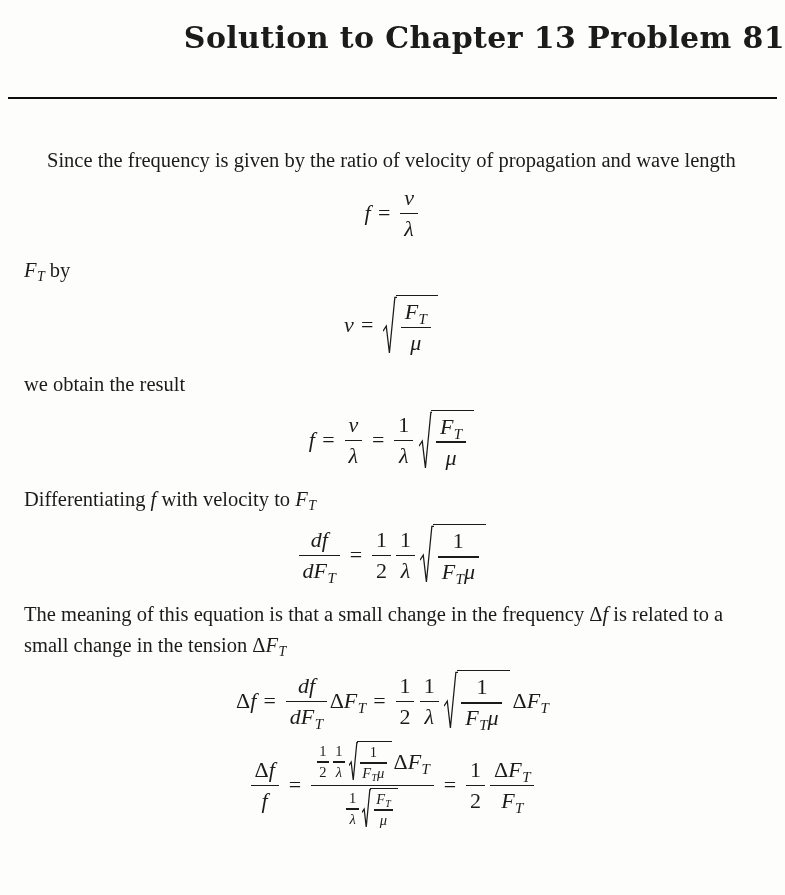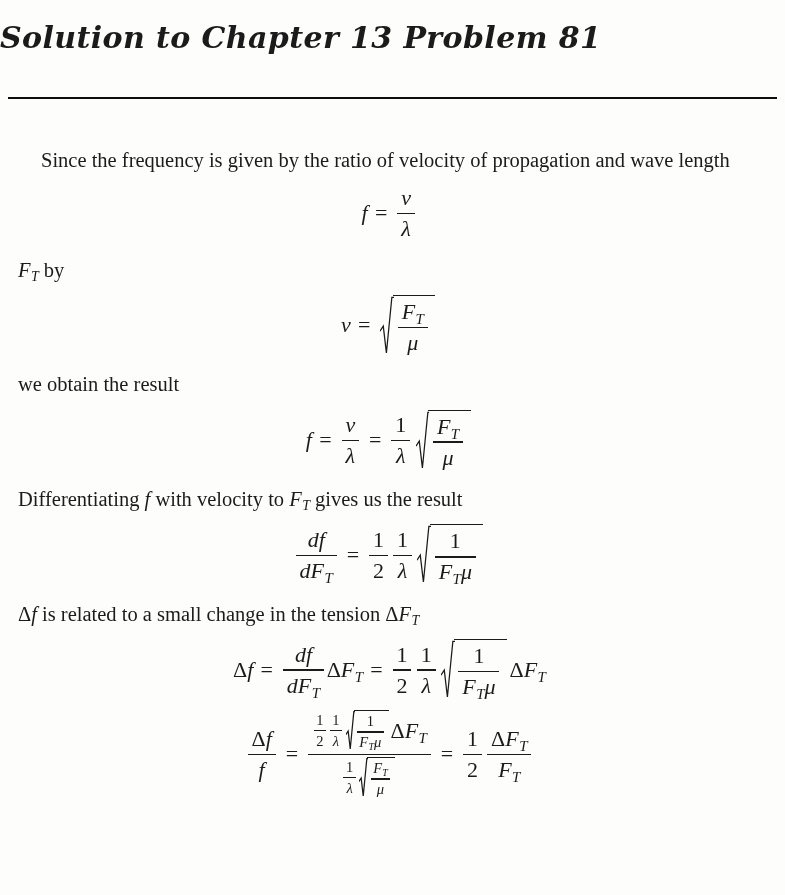--- a/index.html
+++ b/index.html
@@ -12,35 +12,34 @@
     overflow: hidden;
     background: #fdfdfb;
     color: #1b1b1b;
     font-family: "Liberation Serif", "DejaVu Serif", serif;
   }
   .page {
     padding: 12px 0 0 0;
   }
   .title {
     margin: 8px 0 16px 0;
-    text-align: left;
+    text-align: right;
     font-family: "DejaVu Serif", serif;
     font-weight: 700;
     font-size: 30px;
     letter-spacing: 0.4px;
-    font-style: italic;
   }
   .rule {
     border: none;
     border-top: 2.2px solid #0c0c0c;
     margin: 42px 8px 0 8px;
     height: 0;
   }
   .content {
-    padding: 0 24px 0 18px;
+    padding: 0 24px 0 24px;
     font-size: 20.5px;
     line-height: 1.52;
   }
   .para {
     margin: 13px 0 0 0;
   }
   .content > .para:first-child {
     margin-top: 46px;
   }
   .para.indent {
@@ -205,21 +204,21 @@
                   <span class="mi it">μ</span>
                 </span>
               </span>
             </span>
           </span>
         </span>
       </div>
       <p class="para"><span>Differentiating </span><span class="mi it">f</span><span> with velocity to </span><span class="msub">
           <span class="mi it">F</span>
           <span class="mi it ms">T</span>
-        </span><span> gives us the result</span></p>
+        </span></p>
       <div class="eq">
         <span class="mrow">
           <span class="mfrac">
             <span class="fn">
               <span class="mrow">
                 <span class="mi it">d</span>
                 <span class="mi it">f</span>
               </span>
             </span>
             <span class="fbar"></span>
@@ -271,21 +270,21 @@
                       <span class="mi it ms">T</span>
                     </span>
                     <span class="mi it">μ</span>
                   </span>
                 </span>
               </span>
             </span>
           </span>
         </span>
       </div>
-      <p class="para"><span class="mrow">
+      <p class="para"><span>The meaning of this equation is that a small change in the frequency </span><span class="mrow">
           <span class="mi">Δ</span>
           <span class="mi it">f</span>
         </span><span> is related to a small change in the tension </span><span class="mrow">
           <span class="mi">Δ</span>
           <span class="msub">
             <span class="mi it">F</span>
             <span class="mi it ms">T</span>
           </span>
         </span></p>
       <div class="eq">

